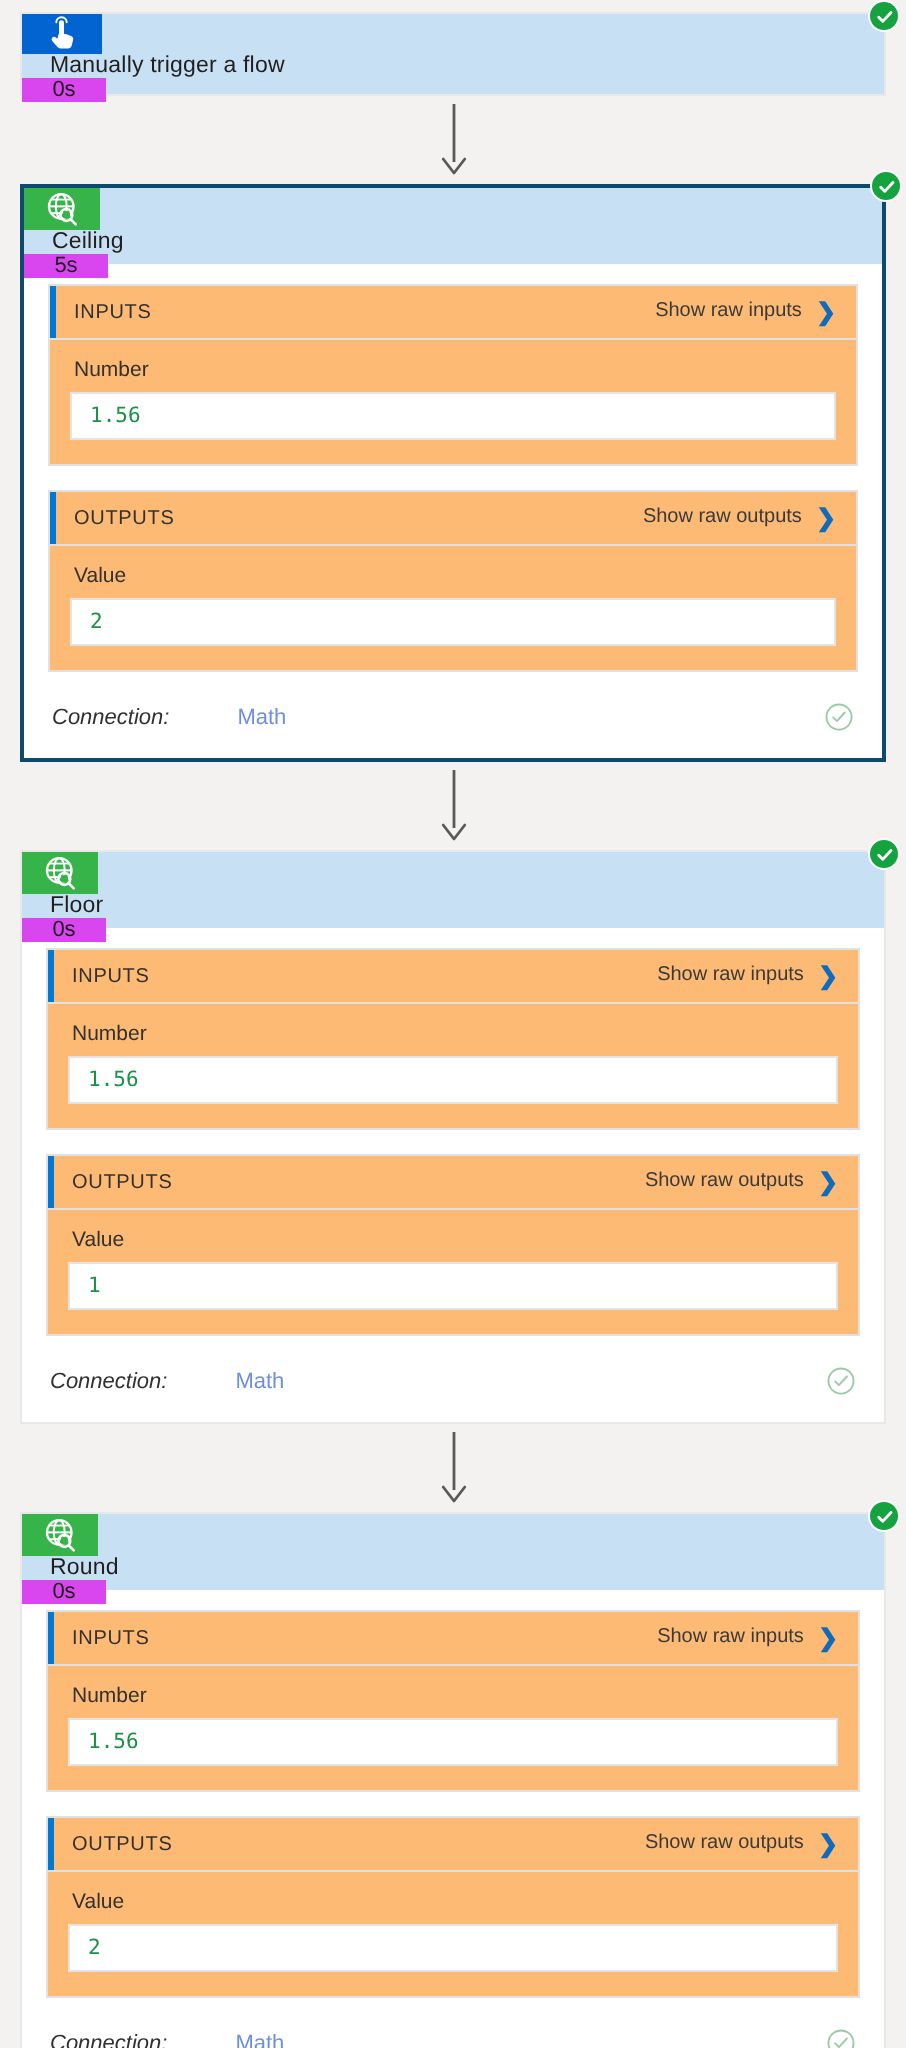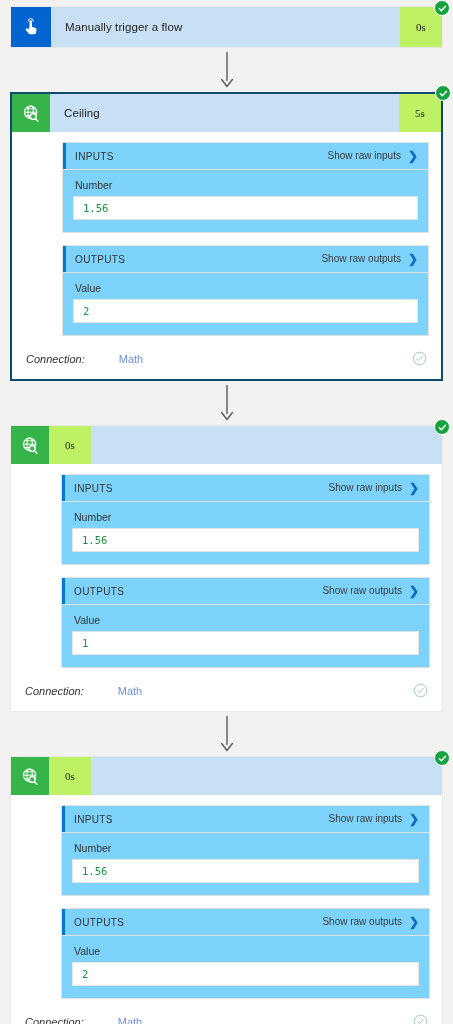--- a/index.html
+++ b/index.html
@@ -30,20 +30,21 @@
   .card.plain {
     border: 1px solid #e8e8e8;
   }
 
   .card-header {
     display: flex;
     align-items: stretch;
     height: 38px;
     background: #c7e0f4;
     position: relative;
+    flex-direction: column;
   }
   .card.trigger .card-header { height: 40px; }
 
   .node-icon {
     width: 38px;
     min-width: 38px;
     display: flex;
     align-items: center;
     justify-content: center;
   }
@@ -56,27 +57,26 @@
     display: flex;
     align-items: center;
     padding-left: 14px;
     font-size: 11.5px;
     color: #201f1e;
     letter-spacing: .1px;
   }
   .node-duration {
     width: 42px;
     min-width: 42px;
-    background: #bef264;
+    background: #d946ef;
     display: flex;
     align-items: center;
     justify-content: center;
     font-size: 11px;
     color: #1b1a19;
-    font-family: Liberation Serif, serif;
   }
 
   .status-badge {
     position: absolute;
     top: -7px;
     right: -8px;
     width: 16px;
     height: 16px;
     border-radius: 50%;
     background: #15a33f;
@@ -90,22 +90,21 @@
 
   
   .card-body {
     padding: 10px 12px 0 12px;
     background: #ffffff;
   }
 
   .section {
     border: 1px solid #e1e1e1;
     margin-bottom: 12px;
-    background: #7dd3fc;
-    margin-left: 38px;
+    background: #fdba74;
   }
   .section-header {
     height: 27px;
     display: flex;
     align-items: center;
     border-bottom: 1px solid #e1e1e1;
     position: relative;
     padding-left: 12px;
     padding-right: 10px;
   }
@@ -303,20 +302,21 @@
           <circle cx="11" cy="10.5" r="7" fill="none" stroke="#ffffff" stroke-width="1.35"></circle>
           <ellipse cx="11" cy="10.5" rx="3.1" ry="7" fill="none" stroke="#ffffff" stroke-width="1.15"></ellipse>
           <line x1="4" y1="10.5" x2="18" y2="10.5" stroke="#ffffff" stroke-width="1.15"></line>
           <line x1="5.4" y1="6.6" x2="16.6" y2="6.6" stroke="#ffffff" stroke-width="1.05"></line>
           <line x1="5.4" y1="14.4" x2="16.6" y2="14.4" stroke="#ffffff" stroke-width="1.05"></line>
           <circle cx="13.9" cy="15.4" r="3.4" fill="none" stroke="#ffffff" stroke-width="1.5"></circle>
           <circle cx="13.9" cy="15.4" r="2.2" fill="#36b44a" stroke="none"></circle>
           <line x1="16.4" y1="17.9" x2="19.3" y2="20.8" stroke="#ffffff" stroke-width="1.5" stroke-linecap="round"></line>
         </svg>
       </div>
+      <div class="node-title">Floor</div>
       <div class="node-duration">0s</div>
     </div>
 
     <div class="card-body">
 
       <div class="section">
         <div class="section-header">
           <div class="section-accent"></div>
           <div class="section-title">INPUTS</div>
           <div class="show-raw">
@@ -376,20 +376,21 @@
           <circle cx="11" cy="10.5" r="7" fill="none" stroke="#ffffff" stroke-width="1.35"></circle>
           <ellipse cx="11" cy="10.5" rx="3.1" ry="7" fill="none" stroke="#ffffff" stroke-width="1.15"></ellipse>
           <line x1="4" y1="10.5" x2="18" y2="10.5" stroke="#ffffff" stroke-width="1.15"></line>
           <line x1="5.4" y1="6.6" x2="16.6" y2="6.6" stroke="#ffffff" stroke-width="1.05"></line>
           <line x1="5.4" y1="14.4" x2="16.6" y2="14.4" stroke="#ffffff" stroke-width="1.05"></line>
           <circle cx="13.9" cy="15.4" r="3.4" fill="none" stroke="#ffffff" stroke-width="1.5"></circle>
           <circle cx="13.9" cy="15.4" r="2.2" fill="#36b44a" stroke="none"></circle>
           <line x1="16.4" y1="17.9" x2="19.3" y2="20.8" stroke="#ffffff" stroke-width="1.5" stroke-linecap="round"></line>
         </svg>
       </div>
+      <div class="node-title">Round</div>
       <div class="node-duration">0s</div>
     </div>
 
     <div class="card-body">
 
       <div class="section">
         <div class="section-header">
           <div class="section-accent"></div>
           <div class="section-title">INPUTS</div>
           <div class="show-raw">

